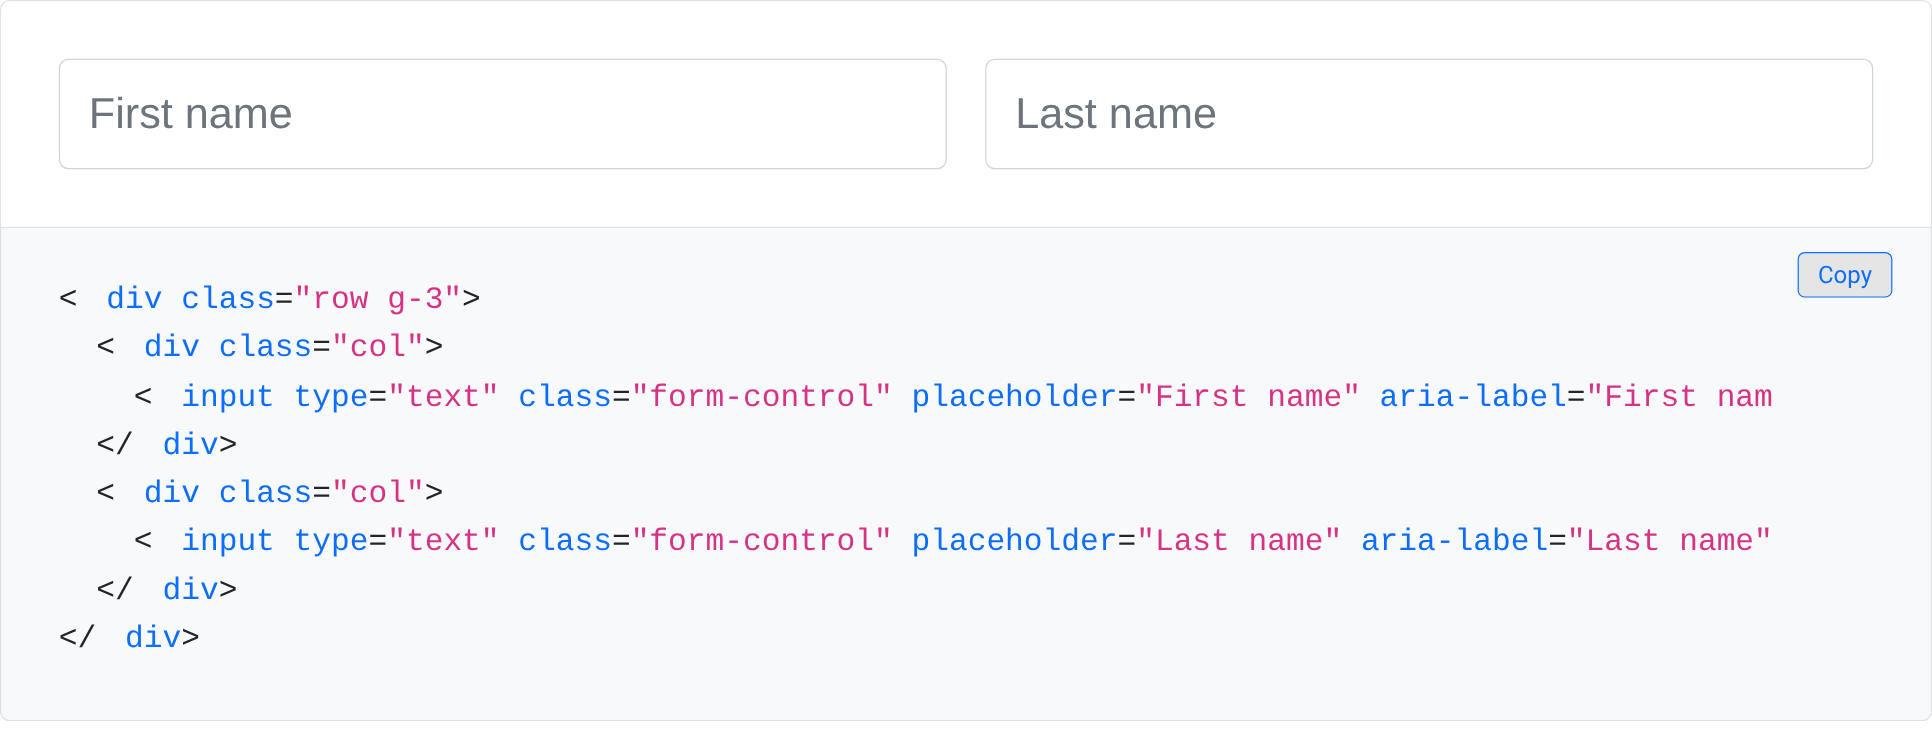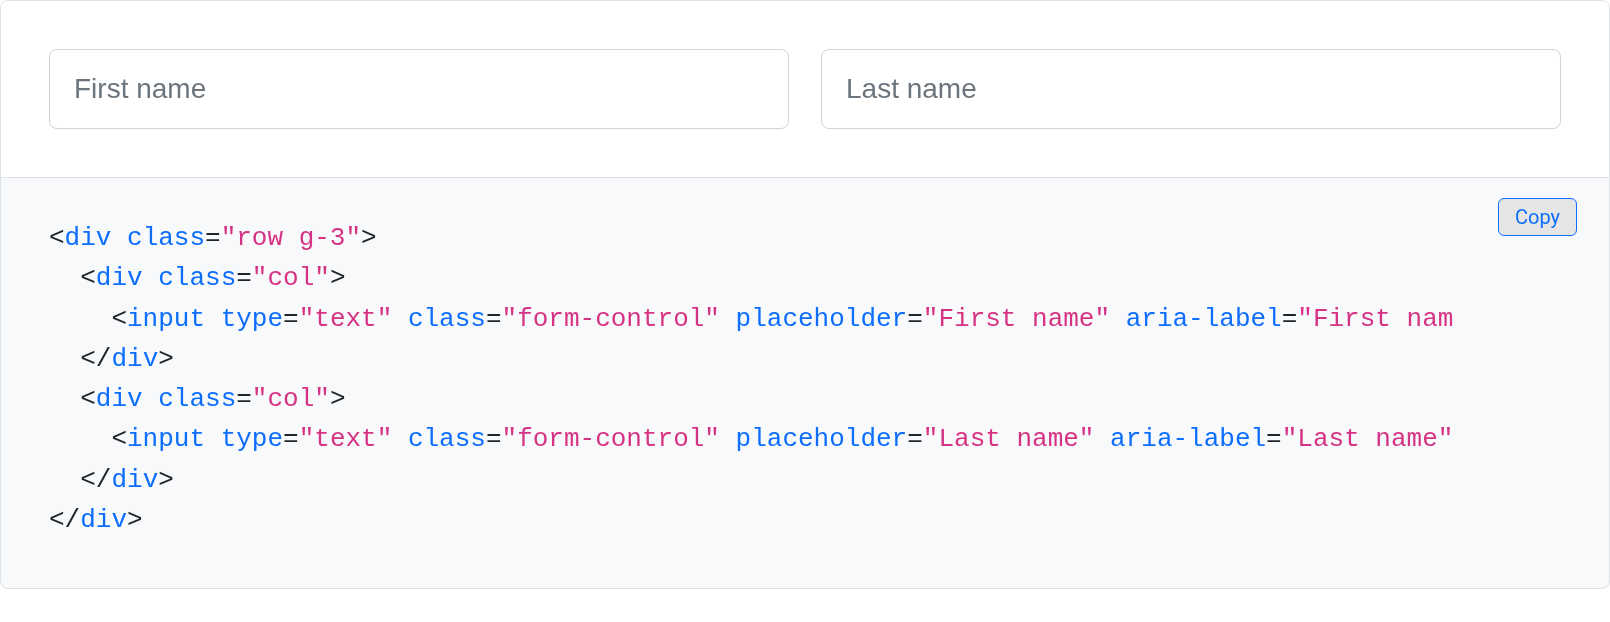--- a/index.html
+++ b/index.html
@@ -24,21 +24,21 @@
     .row {
       display: flex;
       gap: 32px;
     }
     .col {
       flex: 1;
     }
     .form-control {
       width: 100%;
       padding: 18px 24px;
-      font-size: 28px;
+      font-size: 36px;
       line-height: 1.5;
       color: #212529;
       background-color: #fff;
       border: 1px solid #ced4da;
       border-radius: 8px;
       outline: none;
     }
     .form-control::placeholder {
       color: #6c757d;
       opacity: 1;
@@ -67,21 +67,21 @@
     pre {
       font-family: SFMono-Regular, Menlo, Monaco, Consolas, "Liberation Mono", "Courier New", monospace;
       font-size: 26px;
       line-height: 1.55;
       white-space: pre;
       overflow-x: hidden;
       color: #212529;
       margin-top: 8px;
     }
     .p { color: #212529; } 
-    .nt { color: #0d6efd; } 
+    .nt { color: #0d6efd; margin-left: 24px; } 
     .na { color: #0d6efd; font-family: Liberation Mono, monospace; } 
     .s { color: #d63384; } 
   </style>
 </head>
 <body>
 
 <div class="example-container">
   <div class="example-preview">
     <div class="row">
       <div class="col">

